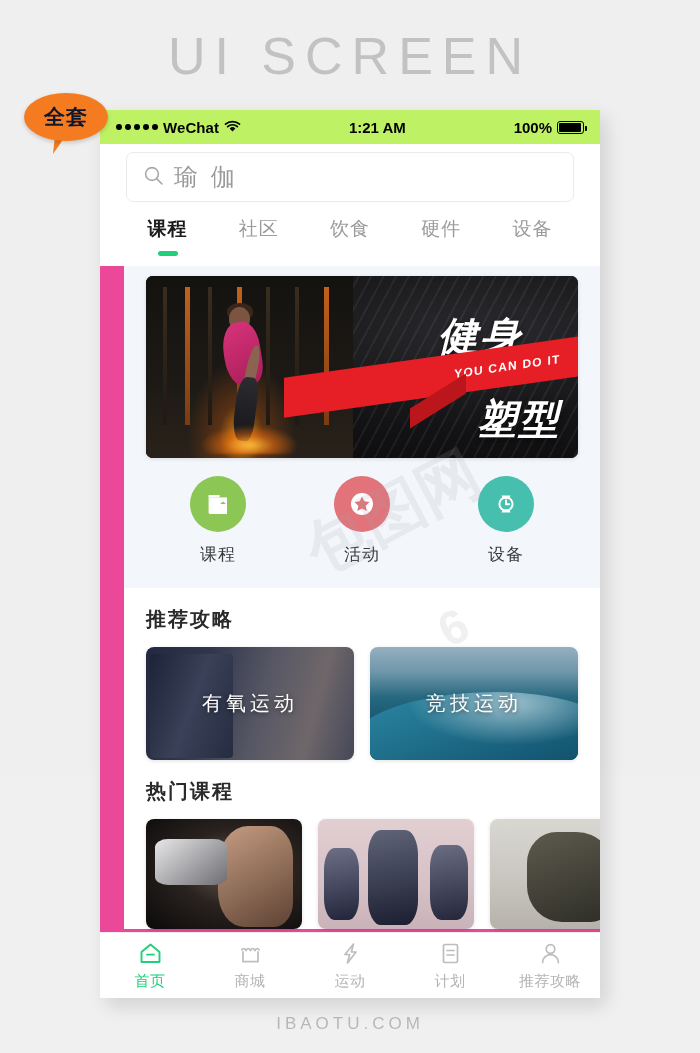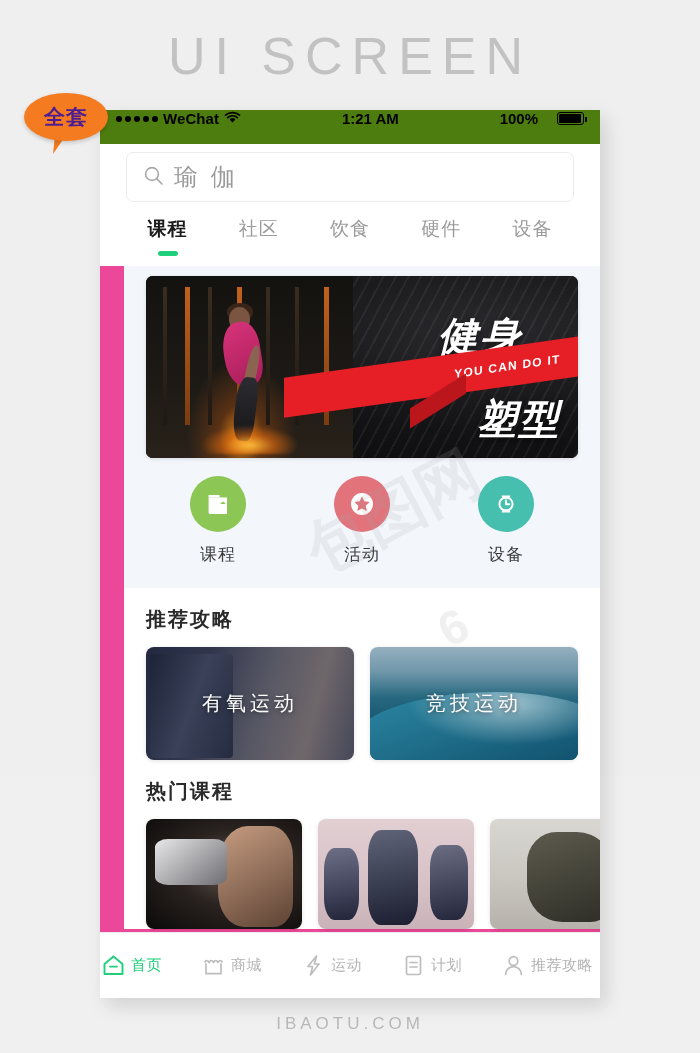--- a/index.html
+++ b/index.html
@@ -24,51 +24,51 @@
   }
 
   
   .badge-wrap { position: absolute; left: 24px; top: 93px; width: 90px; height: 72px; z-index: 40; }
   .badge-bubble {
     position: absolute; left: 0; top: 0; width: 84px; height: 48px;
     background: #f47b20; border-radius: 50%/50%;
     box-shadow: 0 2px 4px rgba(0,0,0,.18);
     display: flex; align-items: center; justify-content: center;
   }
-  .badge-bubble span { color: #4c1d95; font-size: 21px; letter-spacing: 1px; font-weight: 700; }
+  .badge-bubble span { color: #0f172a; font-size: 21px; letter-spacing: 1px; font-weight: 700; }
   .badge-tail {
     position: absolute; left: 30px; top: 42px; width: 0; height: 0;
     border-left: 11px solid #f47b20;
     border-right: 5px solid transparent;
     border-bottom: 20px solid transparent;
     transform: rotate(6deg);
   }
 
   
   .phone {
     position: absolute; left: 100px; top: 110px;
     width: 500px; height: 888px;
     background: #fff;
     box-shadow: 6px 8px 18px rgba(0,0,0,.13);
     overflow: hidden;
     display: flex; flex-direction: column;
   }
 
   
   .statusbar {
-    height: 34px; flex: 0 0 34px; background: #4d7c0f;
-    display: flex; align-items: flex-start; padding: 0 16px;
+    height: 34px; flex: 0 0 34px; background: #bef264;
+    display: flex; align-items: center; padding: 0 16px;
     font-size: 15px; color: #000; font-weight: 600;
   }
   .sb-left { display: flex; align-items: center; gap: 5px; }
   .sb-dots { display: flex; gap: 3px; }
   .sb-dots i { width: 6px; height: 6px; border-radius: 50%; background: #000; display: block; }
   .sb-carrier { font-size: 15px; font-weight: 600; letter-spacing: .1px; }
   .sb-center { flex: 1; text-align: center; font-size: 15px; font-weight: 600; }
-  .sb-right { display: flex; align-items: center; gap: 19px; }
+  .sb-right { display: flex; align-items: center; gap: 5px; }
   .sb-batt { position: relative; width: 27px; height: 13px; border: 1.4px solid #000; border-radius: 3px; }
   .sb-batt::after { content:""; position: absolute; right: -4px; top: 4px; width: 2px; height: 5px; background: #000; border-radius: 0 1px 1px 0; }
   .sb-batt i { position: absolute; left: 1px; top: 1px; bottom: 1px; width: 22px; background: #000; border-radius: 1px; display: block; }
 
   
   .search-zone { flex: 0 0 68px; background: #fff; padding: 8px 26px 0 26px; }
   .search-box {
     height: 50px; border: 1px solid #e9ebee; border-radius: 7px;
     display: flex; align-items: center; padding: 0 16px; gap: 10px; background: #fff;
   }
@@ -200,21 +200,21 @@
   .c2 .d1 { left: 4%; top: 26%; width: 22%; height: 66%; background: linear-gradient(170deg,#6c6f86,#22253a); border-radius: 30%; }
   .c2 .d2 { left: 32%; top: 10%; width: 32%; height: 86%; background: linear-gradient(170deg,#5f6478,#1b1e30); border-radius: 26%; }
   .c2 .d3 { right: 4%; top: 24%; width: 24%; height: 68%; background: linear-gradient(170deg,#6b6e82,#24273b); border-radius: 30%; }
   .c3 .run { left: 24%; top: 12%; width: 56%; height: 82%; background: linear-gradient(160deg,#5d5b4e,#2e2d26); border-radius: 34% 44% 28% 40%; }
 
   
   .tabbar {
     flex: 0 0 66px; background: #fff; border-top: 1px solid #ececec;
     display: flex; align-items: center;
   }
-  .nav-item { flex: 1; display: flex; align-items: center; gap: 5px; }
+  .nav-item { flex: 1; display: flex; flex-direction: column; align-items: center; gap: 5px; }
   .nav-label { font-size: 15px; color: #b4b4b4; letter-spacing: .5px; }
   .nav-item.active .nav-label { color: #1fd07a; }
   .nav-icon { width: 26px; height: 26px; display: flex; align-items: center; justify-content: center; }
 
   
   .wm { position: absolute; color: rgba(160,160,160,.16); font-weight: 700; pointer-events: none; z-index: 30; }
   .wm-logo { font-size: 62px; }
 </style>
 </head>
 <body>

